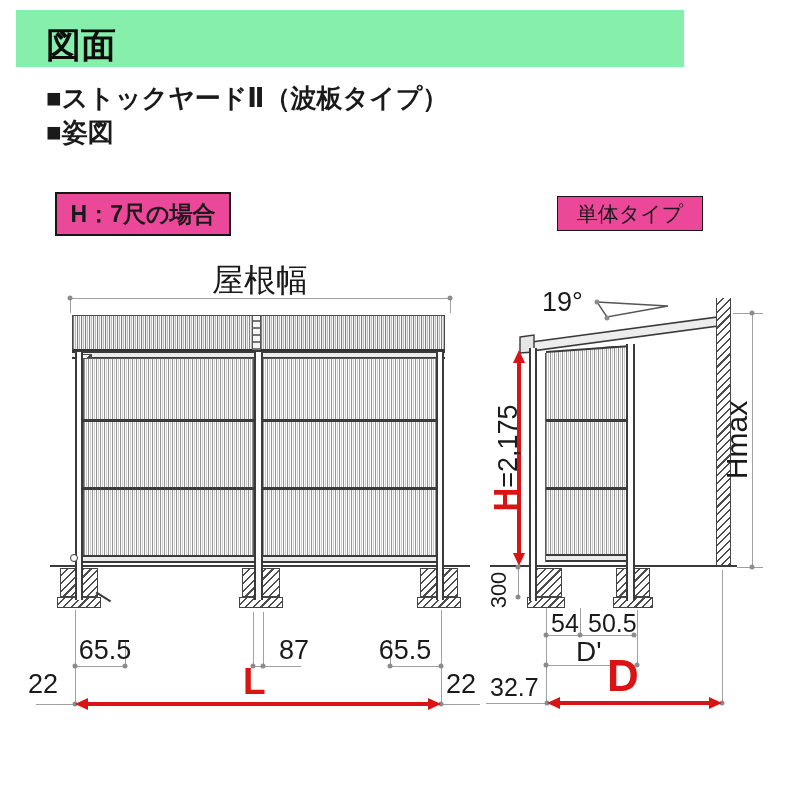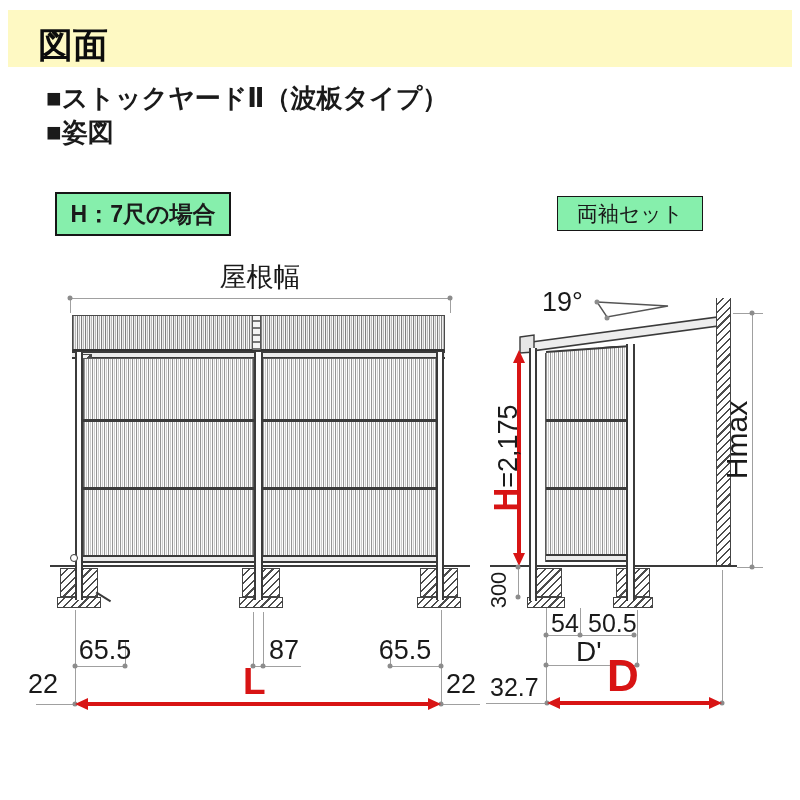--- a/index.html
+++ b/index.html
@@ -9,24 +9,24 @@
   }
   html,body{margin:0;padding:0;background:#ffffff;}
   .canvas{
     position:relative;width:800px;height:800px;background:#ffffff;overflow:hidden;
     font-family:"Liberation Sans","DejaVu Sans",sans-serif;color:#1a1a1a;
   }
   .abs{position:absolute;}
   .lbl{position:absolute;color:#1a1a1a;white-space:nowrap;line-height:1.1;}
   .center{text-align:center;}
   
-  .header-band{position:absolute;left:8px;top:10px;width:784px;height:57px;background:#fef9c3;}
+  .header-band{position:absolute;left:16px;top:10px;width:668px;height:57px;background:#86efac;}
   .header-title{position:absolute;left:30px;top:12px;font-size:35px;font-weight:bold;color:#0d0d0d;}
   
-  .boxed{position:absolute;border:2px solid #161616;display:flex;align-items:center;justify-content:center;background:#86efac;}
+  .boxed{position:absolute;border:2px solid #161616;display:flex;align-items:center;justify-content:center;background:#ec4899;}
   .boxed.thin{border-width:1.5px;}
   
   .darkline{position:absolute;background:var(--dark);}
   .dimline{position:absolute;background:var(--gray);}
   .dot{position:absolute;width:5px;height:5px;border-radius:50%;background:#8c8c8c;transform:translate(-50%,-50%);}
   .post{position:absolute;background:#fdfdfd;border-left:2px solid var(--dark);border-right:2px solid var(--dark);box-sizing:border-box;}
   .rail{position:absolute;height:3px;background:var(--dark);}
   .rail-double{position:absolute;height:8px;background:#ececec;border-top:2px solid var(--dark);border-bottom:2px solid var(--dark);box-sizing:border-box;}
   .corrugated{position:absolute;box-sizing:border-box;border:1px solid #5a5a5a;
     background:repeating-linear-gradient(90deg,#949494 0px,#949494 1px,#f8f8f8 1px,#f8f8f8 2px,#cdcdcd 2px,#cdcdcd 3px,#ffffff 3px,#ffffff 4px);}
@@ -52,24 +52,24 @@
   <div class="header-band">
     <div class="header-title">図面</div>
   </div>
 
   <div class="lbl" style="left:46px;top:84px;font-size:26px;font-weight:600;">■ストックヤードⅡ（波板タイプ）</div>
   <div class="lbl" style="left:46px;top:118px;font-size:26px;font-weight:600;">■姿図</div>
   <div class="boxed" style="left:55px;top:192px;width:172px;height:40px;font-size:23px;font-weight:600;">
     <span>H：7尺の場合</span>
   </div>
   <div class="boxed thin" style="left:557px;top:196px;width:144px;height:33px;font-size:21px;">
-    <span>両袖セット</span>
-  </div>
-
-  <div class="lbl center" style="left:180px;top:263px;width:160px;font-size:27px;">屋根幅</div>
+    <span>単体タイプ</span>
+  </div>
+
+  <div class="lbl center" style="left:180px;top:263px;width:160px;font-size:32px;">屋根幅</div>
 
   <div class="dimline" style="left:70px;top:298px;width:381px;height:1px;"></div>
   <div class="dimline" style="left:70px;top:298px;width:1px;height:15px;"></div>
   <div class="dimline" style="left:450px;top:298px;width:1px;height:15px;"></div>
   <i class="dot" style="left:70px;top:298px;"></i>
   <i class="dot" style="left:450px;top:298px;"></i>
 
   <div class="roofband" style="left:72px;top:315px;width:373px;height:36px;"></div>
   <div class="abs" style="left:252px;top:316px;width:7px;height:34px;border-left:1px solid #555;border-right:1px solid #555;background:repeating-linear-gradient(0deg,#777 0px,#777 2px,#f5f5f5 2px,#f5f5f5 7px);"></div>
   <div class="rail-double" style="left:72px;top:351px;width:373px;"></div>
@@ -107,21 +107,21 @@
   <div class="dimline" style="left:253px;top:666px;width:48px;height:1px;"></div>
   <div class="dimline" style="left:390px;top:666px;width:52px;height:1px;"></div>
   <i class="dot" style="left:75px;top:666px;"></i>
   <i class="dot" style="left:125px;top:666px;"></i>
   <i class="dot" style="left:253px;top:666px;"></i>
   <i class="dot" style="left:263px;top:666px;"></i>
   <i class="dot" style="left:390px;top:666px;"></i>
   <i class="dot" style="left:441px;top:666px;"></i>
 
   <div class="lbl center" style="left:70px;top:636px;width:70px;font-size:27px;">65.5</div>
-  <div class="lbl center" style="left:258px;top:636px;width:52px;font-size:27px;">87</div>
+  <div class="lbl center" style="left:268px;top:636px;width:52px;font-size:27px;">87</div>
   <div class="lbl center" style="left:370px;top:636px;width:70px;font-size:27px;">65.5</div>
 
   <div class="dimline" style="left:36px;top:704px;width:39px;height:1px;"></div>
   <div class="dimline" style="left:441px;top:704px;width:39px;height:1px;"></div>
   <i class="dot" style="left:75px;top:704px;"></i>
   <i class="dot" style="left:441px;top:704px;"></i>
   <div class="lbl" style="left:28px;top:670px;font-size:27px;">22</div>
   <div class="lbl" style="left:446px;top:670px;font-size:27px;">22</div>
 
   <div class="redline" style="left:86px;top:702px;width:344px;height:4px;"></div>

